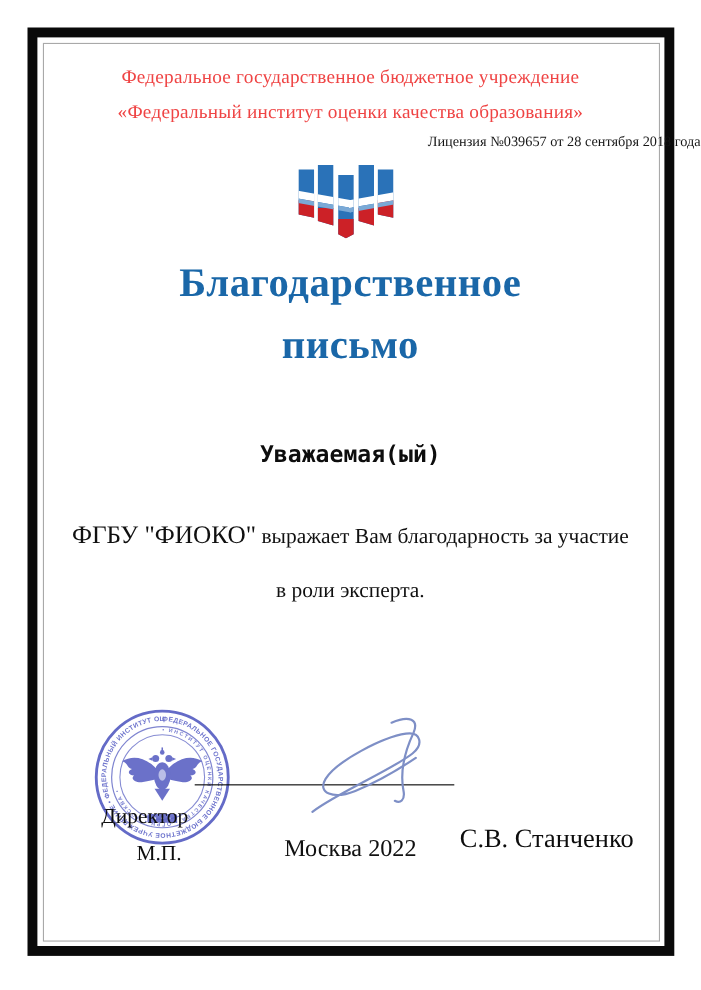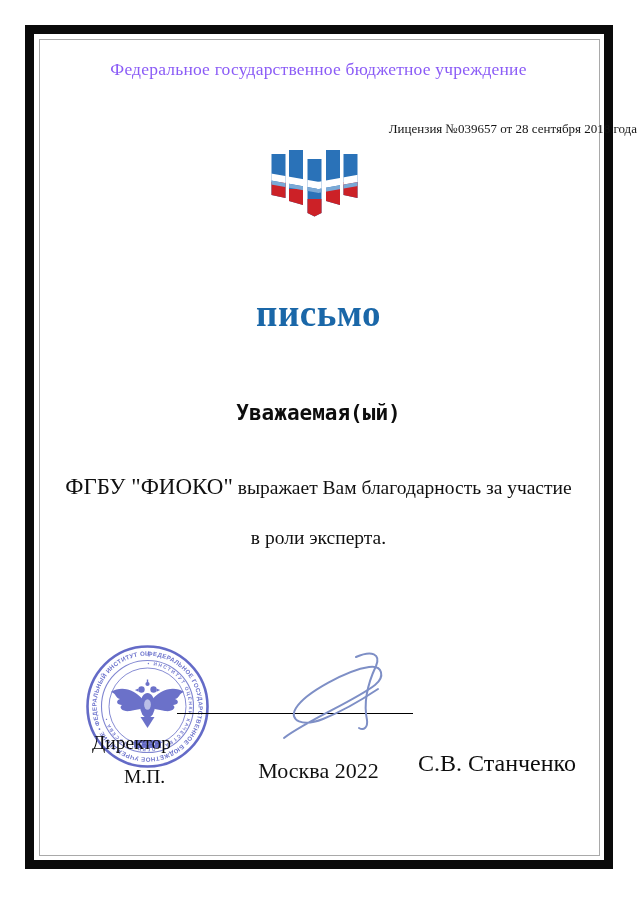--- a/index.html
+++ b/index.html
@@ -9,21 +9,21 @@
   }
   .frame-outer{
     position:absolute;left:25px;top:25px;width:570px;height:826px;
     border:9px solid #0a0a0a;
   }
   .frame-inner{
     position:absolute;left:39px;top:39px;width:559px;height:815px;
     border:1px solid #a9a9a9;
   }
   .abs-center{position:absolute;left:0;width:100%;text-align:center;white-space:nowrap;}
-  .header-line{font-size:17.5px;letter-spacing:.2px;color:#8b5cf6;}
+  .header-line{font-size:17.5px;letter-spacing:.2px;color:#ef4444;}
   .license-line{font-size:13px;color:#151515;text-align:right;}
   .title-line{font-size:37px;font-weight:bold;color:#1a67a8;letter-spacing:.5px;}
   .mono-line{font-family:"DejaVu Sans Mono",monospace;font-weight:bold;font-size:21px;color:#0d0d0d;}
   .name-line{word-spacing:10px;}
   .body-line{font-size:19.5px;color:#101010;}
   .org-abbr{font-size:23px;}
   .sign-text{position:absolute;font-size:19.5px;color:#0d0d0d;white-space:nowrap;margin-top:36px;}
   .sig-line{position:absolute;left:177px;top:713px;width:236px;border-bottom:1.5px solid #000;}
   .stamp{position:absolute;left:84px;top:643px;width:127px;height:127px;opacity:.92;}
   .signature{position:absolute;left:276px;top:648px;width:126px;height:100px;}
@@ -31,20 +31,21 @@
 </style>
 </head>
 <body>
 
 <div class="page">
 
   <div class="frame-outer"></div>
   <div class="frame-inner"></div>
 
   <div class="abs-center header-line" style="top:59px">Федеральное государственное бюджетное учреждение</div>
+  <div class="abs-center header-line" style="top:91px">«Федеральный институт оценки качества образования»</div>
   <div class="abs-center license-line" style="top:121px">Лицензия №039657 от 28 сентября 2018 года</div>
 
   <svg class="logo" viewBox="0 0 95 68">
     <defs>
       <clipPath id="barsClip">
         <path d="M0.5,5 h14 V49 L0.5,46 Z"></path>
         <path d="M18,1 h14 V56 L18,52 Z"></path>
         <path d="M36.5,10 h14 L50.5,64 L43.5,67.5 L36.5,64 Z"></path>
         <path d="M55,1 h14 V52 L55,56 Z"></path>
         <path d="M72.5,5 h14 V46 L72.5,49 Z"></path>
@@ -72,20 +73,21 @@
         <rect x="-6" y="24.5" width="56" height="7" fill="#ffffff"></rect>
         <rect x="-6" y="31.5" width="56" height="4" fill="#7aa9d6"></rect>
       </g>
       <g transform="rotate(-10 95 28)">
         <rect x="45" y="24.5" width="56" height="7" fill="#ffffff"></rect>
         <rect x="45" y="31.5" width="56" height="4" fill="#7aa9d6"></rect>
       </g>
     </g>
   </svg>
 
+  <div class="abs-center title-line" style="top:236px">Благодарственное</div>
   <div class="abs-center title-line" style="top:292px">письмо</div>
 
   <div class="abs-center mono-line" style="top:401px">Уважаемая(ый)</div>
 
   <div class="abs-center body-line" style="top:474px">
     <span class="org-abbr">ФГБУ "ФИОКО"</span>
     <span>выражает Вам благодарность за участие</span>
   </div>
   <div class="abs-center body-line" style="top:527px">в роли эксперта.</div>
 

